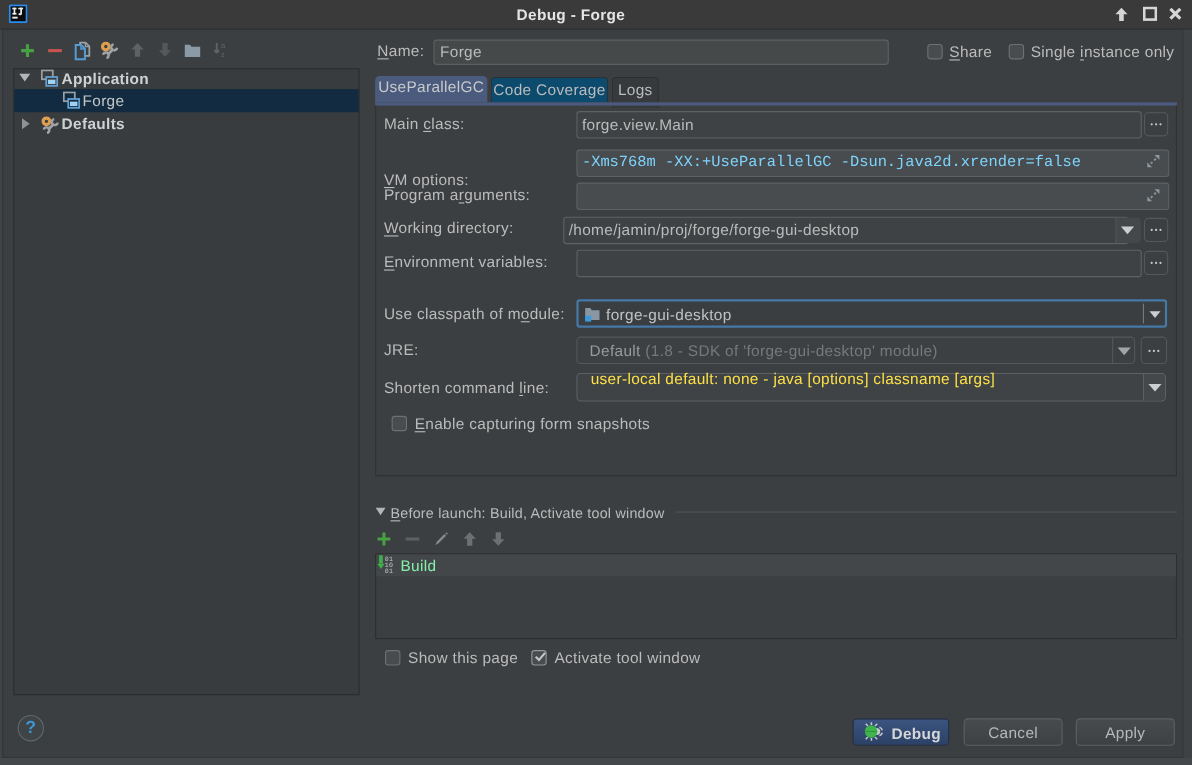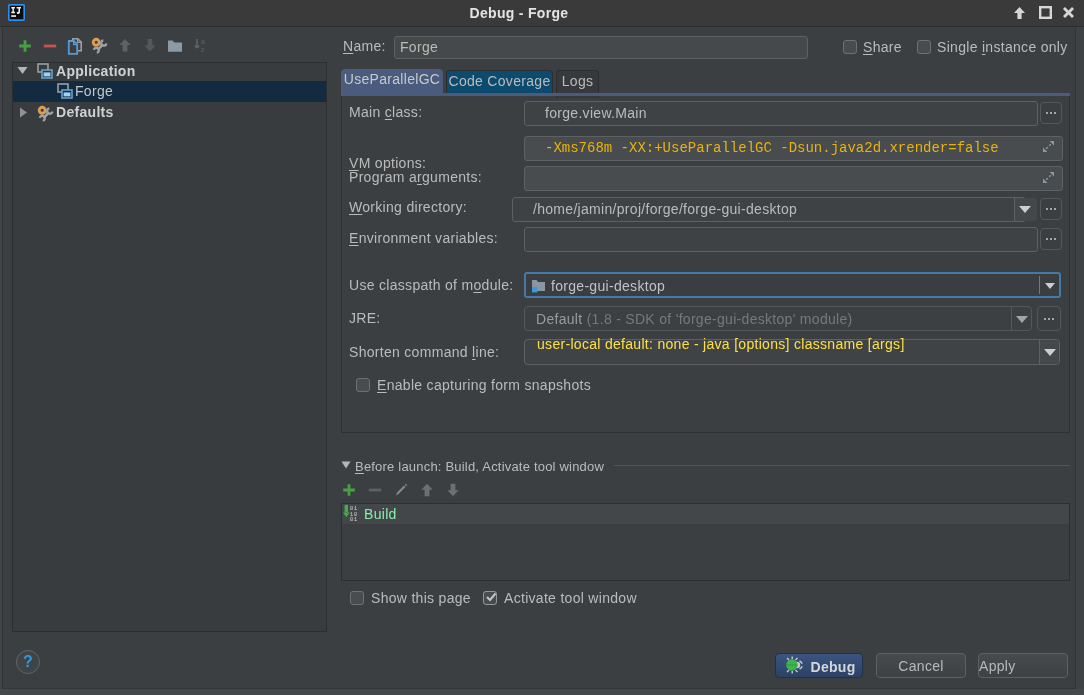--- a/index.html
+++ b/index.html
@@ -1,20 +1,20 @@
 <!DOCTYPE html>
 <html><head>
 <meta charset="utf-8">
 <style>
 * { margin:0; padding:0; box-sizing:border-box; }
 html,body { width:1084px; height:695px; overflow:hidden; }
 body { background:#3c3f41; font-family:"Liberation Sans", sans-serif; font-size:14px; letter-spacing:0.3px; color:#bbbbbb; position:relative; }
 .abs { position:absolute; }
 u { text-decoration:underline; text-underline-offset:2px; }
-.fld { position:absolute; background:#45494a; border:1px solid #5e6163; border-radius:3px; color:#bbbbbb; line-height:22px; padding-left:20px; white-space:nowrap; overflow:hidden; }
+.fld { position:absolute; background:#45494a; border:1px solid #5e6163; border-radius:3px; color:#bbbbbb; line-height:22px; padding-left:4px; white-space:nowrap; overflow:hidden; }
 .btn3 { position:absolute; width:22px; height:22px; border:1px solid #55585a; border-radius:4px; background:#3c3f41; }
 .btn3 i { position:absolute; left:50%; top:50%; transform:translate(-50%,-50%); display:flex; gap:2px; }
 .btn3 i b { width:2px; height:2px; background:#c7c9cb; border-radius:50%; display:block; }
 .cb { position:absolute; width:14px; height:14px; background:#484c4e; border:1px solid #6e7173; border-radius:3px; }
 .carrow { width:0; height:0; border-left:6px solid transparent; border-right:6px solid transparent; border-top:7px solid #ccced0; position:absolute; }
 </style>
 </head>
 <body>
 
 <div class="abs" style="left:0;top:0;width:1084px;height:27px;background:#3a3a3a;border-bottom:1px solid #2e2e2e;"></div>
@@ -127,21 +127,21 @@
 <div class="fld" style="left:524px;top:101px;width:514px;height:25px;line-height:22px;background:#3f4244;">forge.view.Main</div>
 <div class="btn3" style="left:1040px;top:102px;">
     <i>
       <b></b>
       <b></b>
       <b></b>
     </i>
   </div>
 
 <div class="abs" style="left:349px;top:155px;"><u>V</u>M options:</div>
-<div class="fld" style="left:524px;top:136px;width:539px;height:25px;line-height:22px;background:#484c4e;font-family:'Liberation Mono',monospace;color:#eab308;font-size:14px;letter-spacing:0;">-Xms768m -XX:+UseParallelGC -Dsun.java2d.xrender=false</div>
+<div class="fld" style="left:524px;top:136px;width:539px;height:25px;line-height:22px;background:#484c4e;font-family:'Liberation Mono',monospace;color:#7dd3fc;font-size:14px;letter-spacing:0;">-Xms768m -XX:+UseParallelGC -Dsun.java2d.xrender=false</div>
 <svg class="abs" style="left:1041px;top:139px;" width="15" height="15" viewBox="0 0 15 15">
     <path d="M5.2 9.8 L6.7 8.3 M8.3 6.7 L9.8 5.2" stroke="#8d979e" stroke-width="1.6" fill="none"></path>
     <path d="M8.6 2 H13 V6.4 L11.8 5.2 L9.8 3.2 Z M6.4 13 H2 V8.6 L3.2 9.8 L5.2 11.8 Z" fill="#8d979e"></path>
   </svg>
 
 <div class="abs" style="left:349px;top:169px;">Program a<u>r</u>guments:</div>
 <div class="fld" style="left:524px;top:166px;width:539px;height:25px;background:#484c4e;"></div>
 <svg class="abs" style="left:1041px;top:170px;" width="15" height="15" viewBox="0 0 15 15">
     <path d="M5.2 9.8 L6.7 8.3 M8.3 6.7 L9.8 5.2" stroke="#8d979e" stroke-width="1.6" fill="none"></path>
     <path d="M8.6 2 H13 V6.4 L11.8 5.2 L9.8 3.2 Z M6.4 13 H2 V8.6 L3.2 9.8 L5.2 11.8 Z" fill="#8d979e"></path>
@@ -249,20 +249,20 @@
 <svg class="abs" style="left:785px;top:655px;" width="19" height="20" viewBox="0 0 19 20">
  <path d="M4 5 L2 3 M7.2 4 V1.5 M10.5 5 L12.5 3 M4 15 L2 17 M7.2 16 V18.5 M10.5 15 L12.5 17" stroke="#c6c9cb" stroke-width="1.4" fill="none"></path>
  <circle cx="12" cy="10" r="3.2" fill="#c6c9cb"></circle>
  <path d="M14.5 6 a4.4 4.4 0 0 1 2.6 2.8 M14.5 14 a4.4 4.4 0 0 0 2.6 -2.8" stroke="#c6c9cb" stroke-width="1.4" fill="none"></path>
  <circle cx="6.9" cy="10" r="5.7" fill="#3eb44a"></circle>
  <path d="M1.2 10 H12.4" stroke="#2f8f3a" stroke-width="0.8"></path>
 </svg>
 <div class="abs" style="left:807px;top:659px;width:52px;text-align:center;font-weight:bold;color:#d4d6d8;font-size:14px;">Debug</div>
 
 <div class="abs" style="left:876px;top:653px;width:90px;height:25px;background:linear-gradient(180deg,#474b4d,#3e4143);border:1px solid #5e6163;border-radius:4px;text-align:center;line-height:24px;color:#b6b9bb;font-size:14px;">Cancel</div>
-<div class="abs" style="left:978px;top:653px;width:90px;height:25px;background:linear-gradient(180deg,#474b4d,#3e4143);border:1px solid #5e6163;border-radius:4px;line-height:24px;color:#b6b9bb;font-size:14px;">Apply</div>
+<div class="abs" style="left:978px;top:653px;width:90px;height:25px;background:linear-gradient(180deg,#474b4d,#3e4143);border:1px solid #5e6163;border-radius:4px;text-align:center;line-height:24px;color:#b6b9bb;font-size:14px;">Apply</div>
 
 <div class="abs" style="left:0;top:688px;width:1084px;height:1px;background:#333537;"></div>
 <div class="abs" style="left:0;top:689px;width:1084px;height:6px;background:#45484a;"></div>
 <div class="abs" style="left:0;top:27px;width:2px;height:662px;background:#414446;"></div>
 <div class="abs" style="left:2px;top:27px;width:1px;height:662px;background:#323537;"></div>
 <div class="abs" style="left:1075px;top:27px;width:1px;height:662px;background:#323537;"></div>
 <div class="abs" style="left:1076px;top:27px;width:8px;height:662px;background:#3f4245;"></div>
 
 </body></html>

